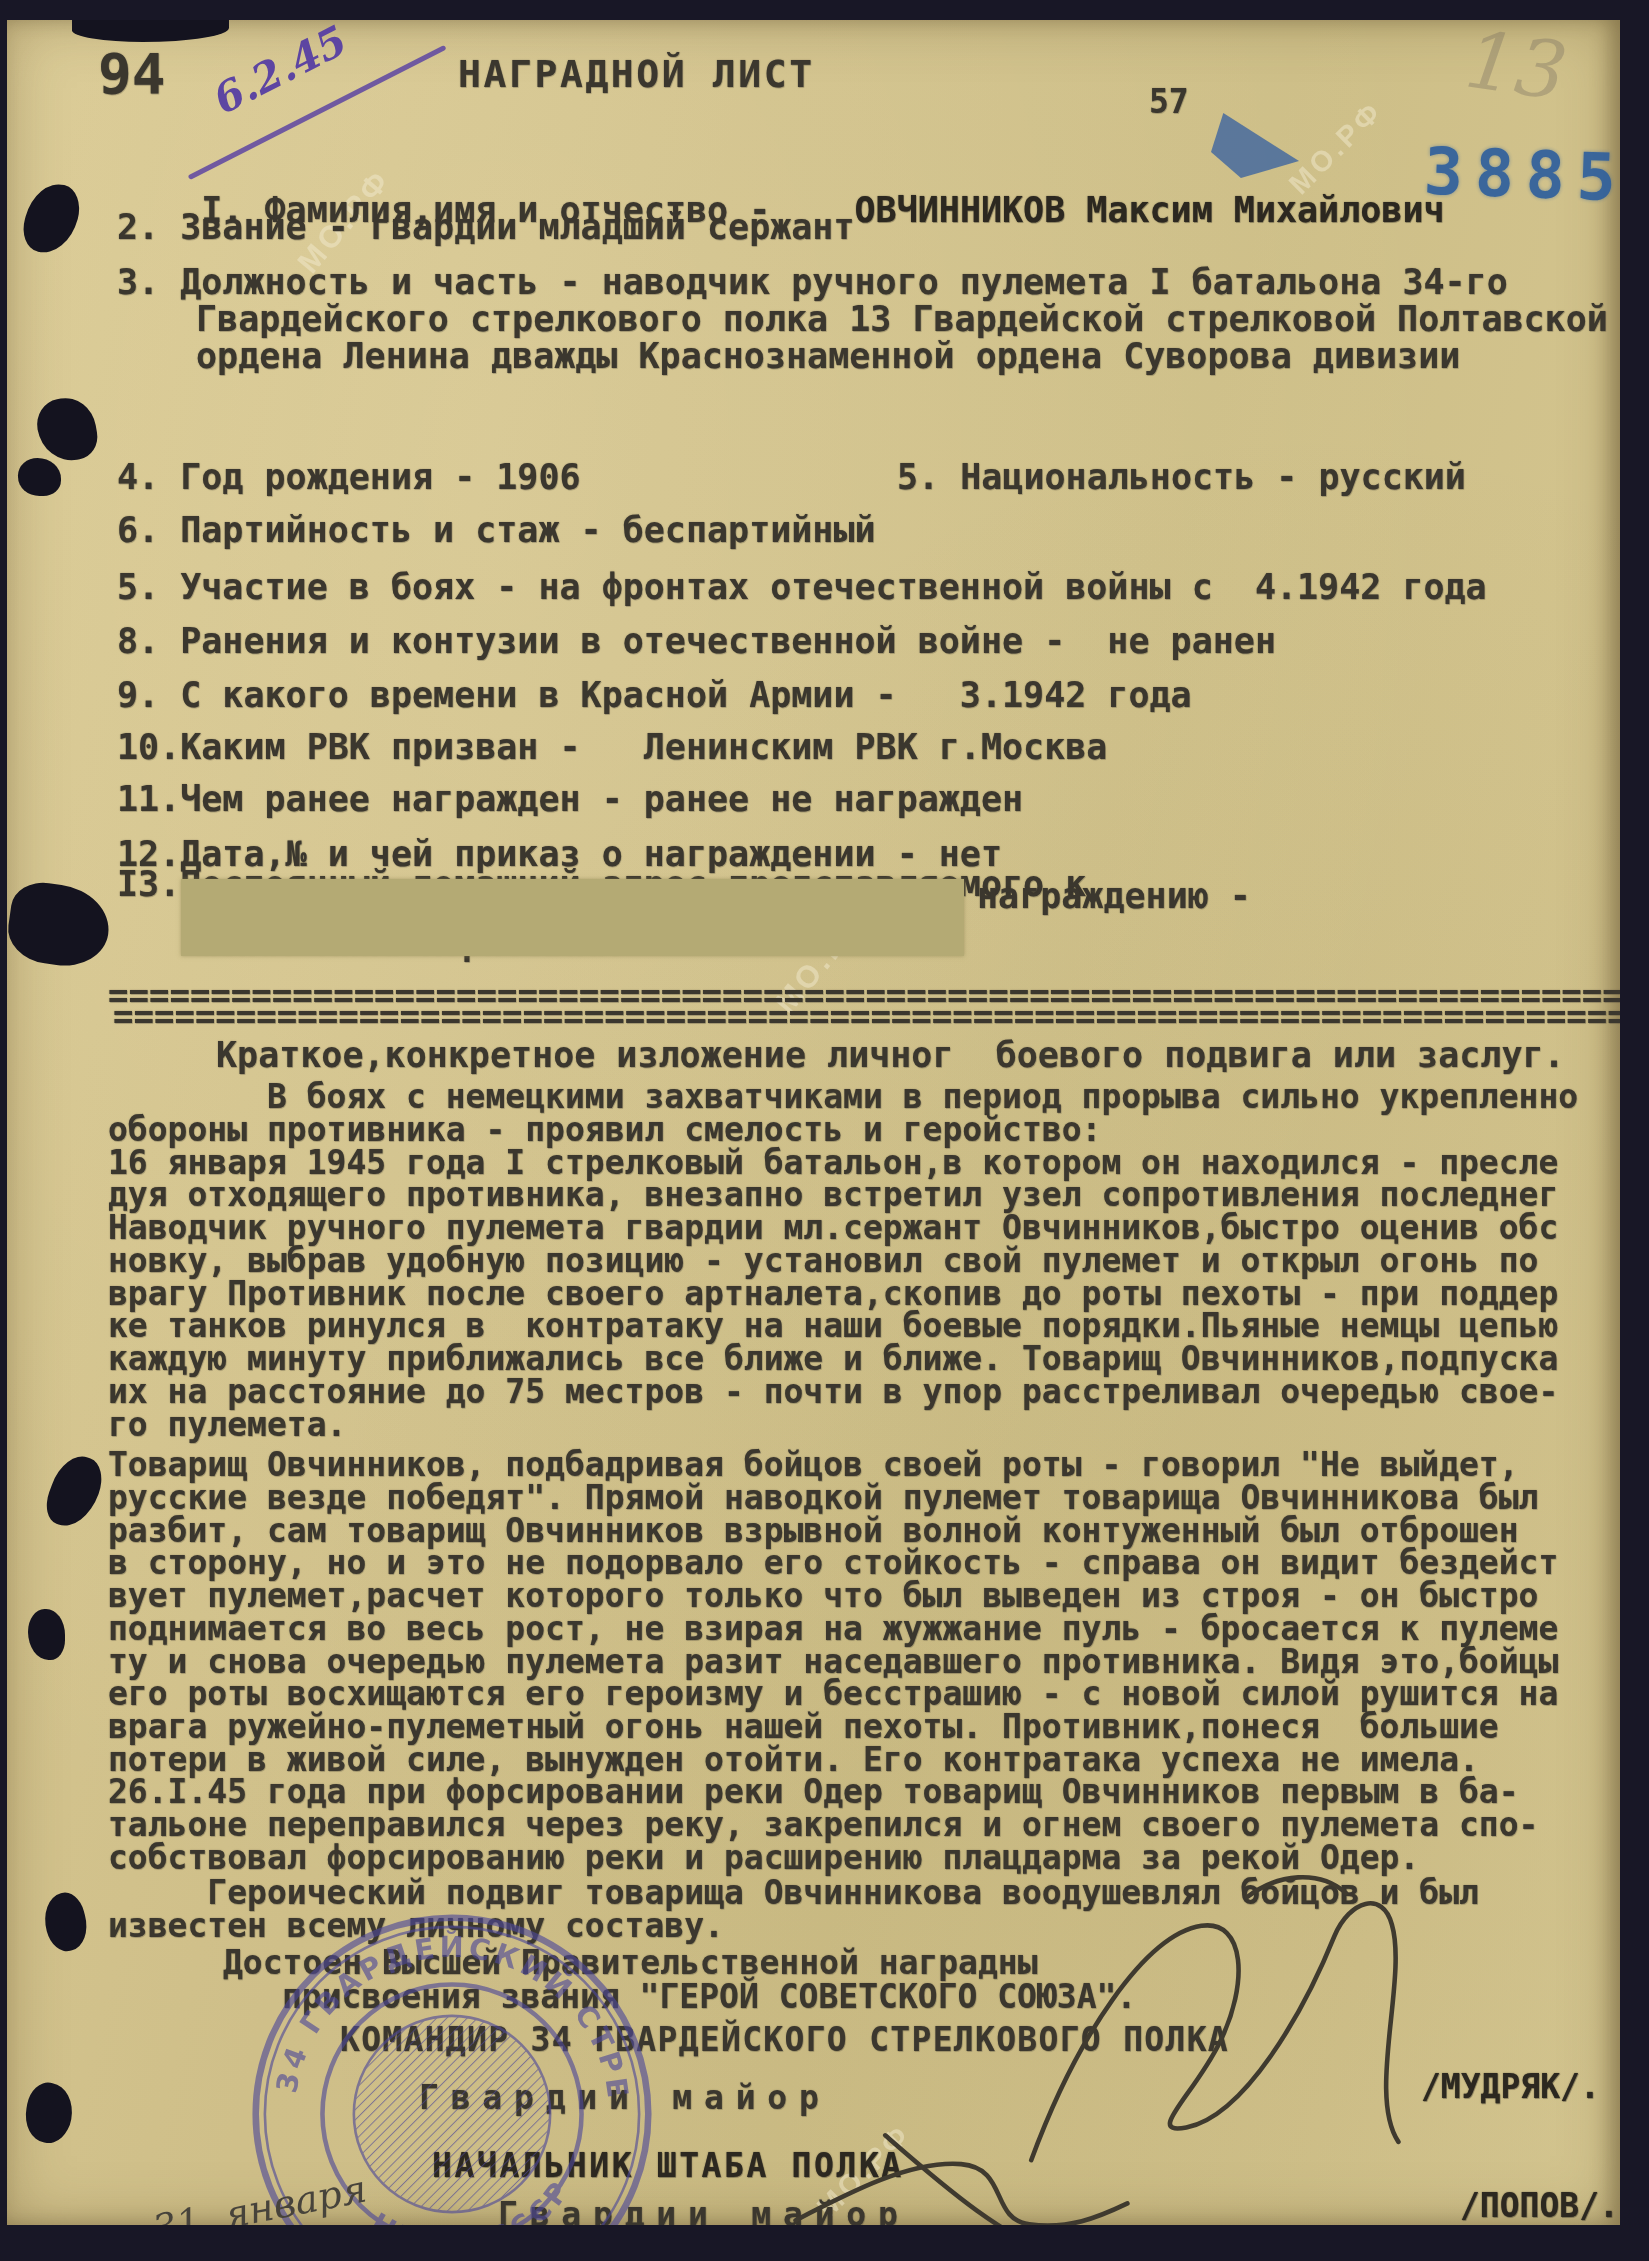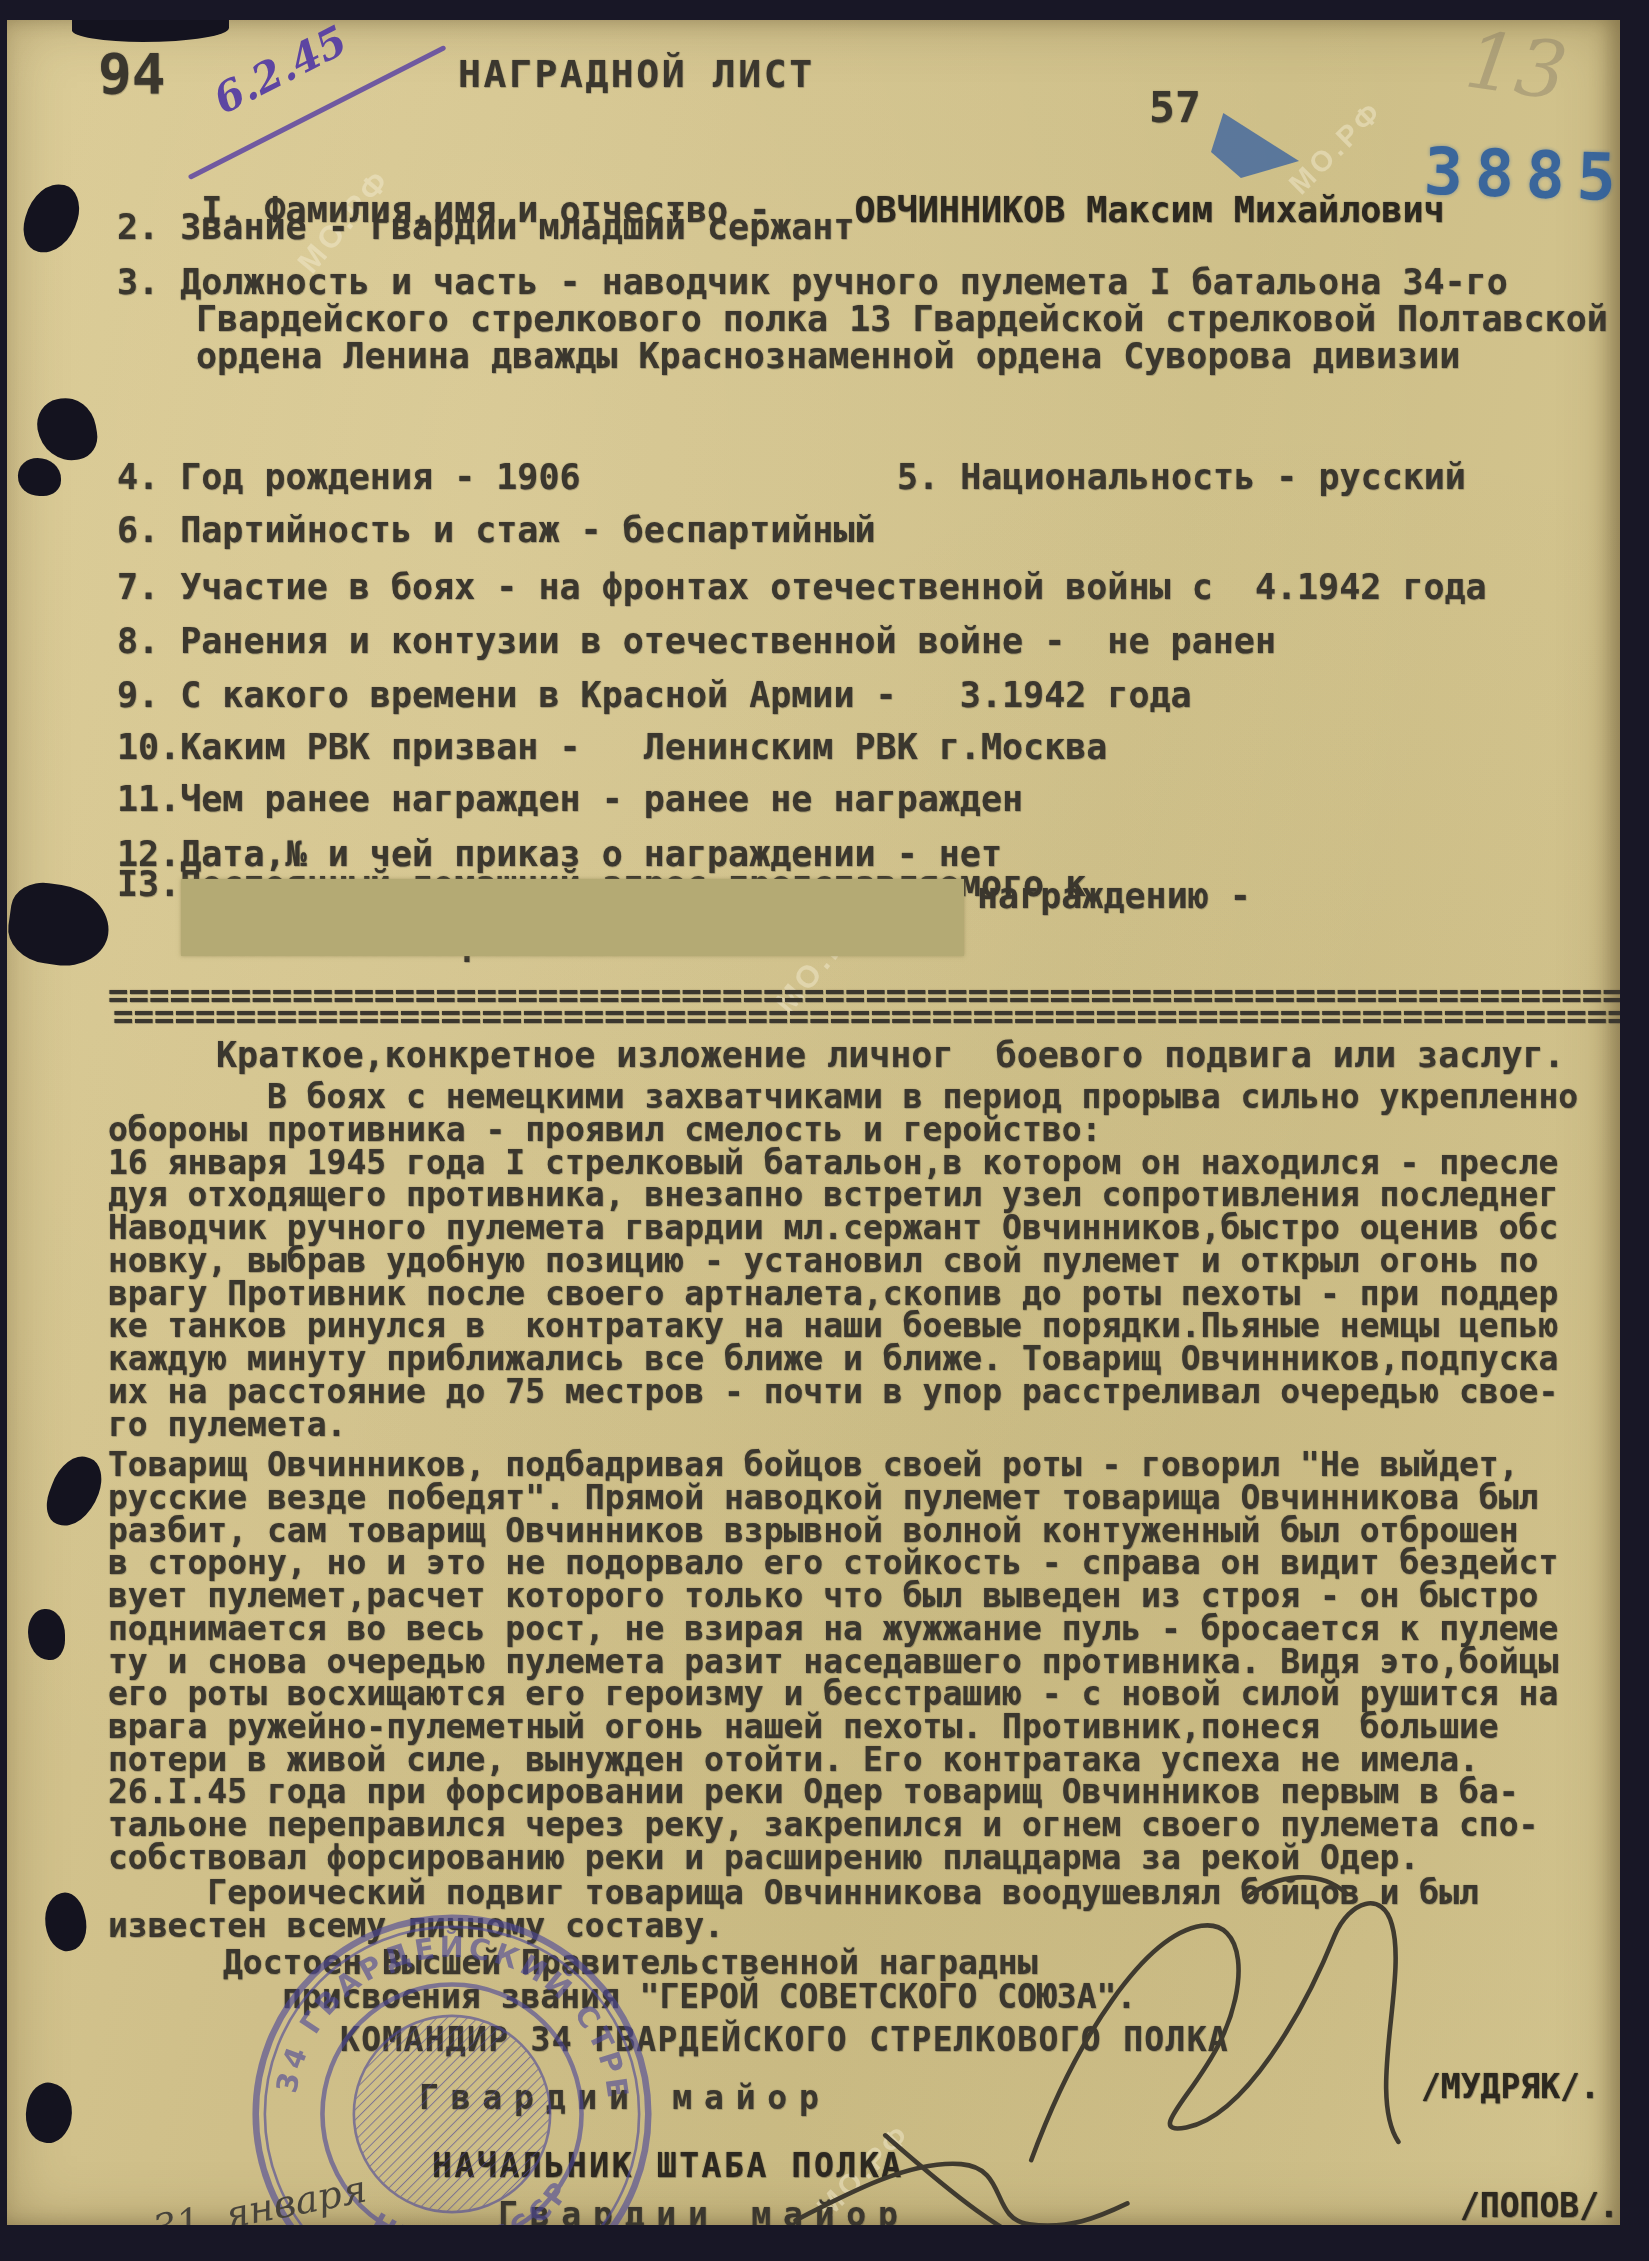--- a/index.html
+++ b/index.html
@@ -35,38 +35,38 @@
 
   <div class="watermark" style="left:282px;top:203px;font-size:31px;transform:rotate(-50deg);">МО.РФ</div>
   <div class="watermark" style="left:759px;top:943px;font-size:31px;transform:rotate(-50deg);">МО.РФ</div>
   <div class="watermark" style="left:1277px;top:131px;font-size:29px;transform:rotate(-45deg);">МО.РФ</div>
   <div class="watermark" style="left:805px;top:2154px;font-size:29px;transform:rotate(-45deg);">МО.РФ</div>
 
   <div class="typed" style="left:98px;top:41px;font-size:56px;">94</div>
   <div class="hand" style="left:209px;top:46px;font-size:41px;font-weight:700;color:#5d45a2;transform:rotate(-27deg);">6.2.45</div>
   <div style="position:absolute;left:173px;top:110px;width:288px;height:4.6px;background:#5d45a2;opacity:.85;transform:rotate(-27deg);border-radius:2.6px;z-index:32;"></div>
   <div class="typed" style="left:458px;top:52px;font-size:38px;letter-spacing:2.6px;">НАГРАДНОЙ ЛИСТ</div>
-  <div class="typed" style="left:1149px;top:82px;font-size:43px;">57</div>
+  <div class="typed" style="left:1149px;top:82px;font-size:33px;">57</div>
   <div class="hand" style="left:1466px;top:19.6px;font-size:79px;color:rgba(110,100,90,.32);transform:rotate(8deg);z-index:6;">13</div>
   <div class="typed" style="left:1424px;top:137px;font-size:65px;letter-spacing:11.8px;color:#2e5f9d;transform:rotate(2deg);opacity:.92;text-shadow:0 0 3.9px rgba(46,95,157,.55);z-index:30;">3885</div>
   <div style="position:absolute;left:1211px;top:113px;width:88px;height:65px;background:#41679f;opacity:.82;clip-path:polygon(14% 0%,100% 74%,34% 100%,0% 60%);z-index:30;"></div>
 
   <div class="typed f" style="left:117px;top:152px;">
     <span>I. Фамилия,имя и отчество -    </span><span class="dark">ОВЧИННИКОВ Максим Михайлович</span>
   </div>
   <div class="typed f" style="left:117px;top:208px;">2. Звание - гвардии младший сержант</div>
   <div class="typed f" style="left:117px;top:263px;">3. Должность и часть - наводчик ручного пулемета I батальона 34-го</div>
   <div class="typed f" style="left:196px;top:300px;">Гвардейского стрелкового полка 13 Гвардейской стрелковой Полтавской</div>
   <div class="typed f" style="left:196px;top:337px;">ордена Ленина дважды Краснознаменной ордена Суворова дивизии</div>
 
 
   <div class="typed f" style="left:117px;top:458px;">4. Год рождения - 1906</div>
   <div class="typed f" style="left:897px;top:458px;">5. Национальность - русский</div>
   <div class="typed f" style="left:117px;top:511px;">6. Партийность и стаж - беспартийный</div>
-  <div class="typed f" style="left:117px;top:568px;">7. Участие в боях - на фронтах отечественной войны с  4.1942 года</div>
+  <div class="typed f" style="left:117px;top:568px;">5. Участие в боях - на фронтах отечественной войны с  4.1942 года</div>
   <div class="typed f" style="left:117px;top:622px;">8. Ранения и контузии в отечественной войне -  не ранен</div>
   <div class="typed f" style="left:117px;top:676px;">9. С какого времени в Красной Армии -   3.1942 года</div>
   <div class="typed f" style="left:117px;top:728px;">10.Каким РВК призван -   Ленинским РВК г.Москва</div>
   <div class="typed f" style="left:117px;top:780px;">11.Чем ранее награжден - ранее не награжден</div>
   <div class="typed f" style="left:117px;top:835px;">12.Дата,№ и чей приказ о награждении - нет</div>
 
   <div class="typed f" style="left:117px;top:865px;">I3.Постоянный домашний адрес представляемого к </div>
   <div class="typed f" style="left:977px;top:877px;">награждению -</div>
   <div class="typed n" style="left:196px;top:927px;font-size:34px;">жена: Анна Корнеевна.</div>
   <div class="redaction" style="left:181px;top:879px;width:783px;height:77px;"></div>

